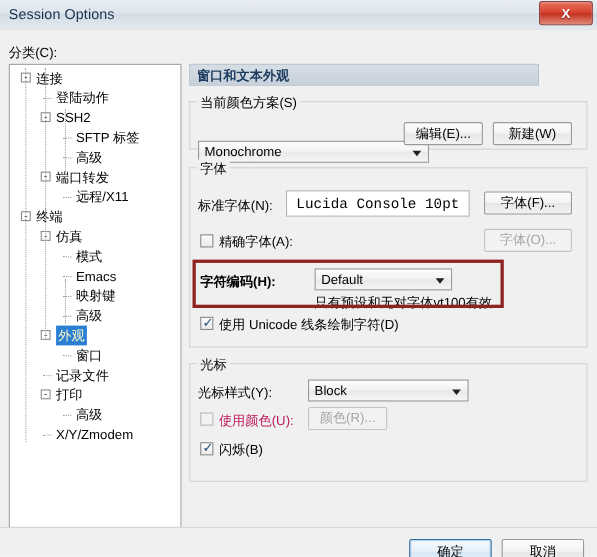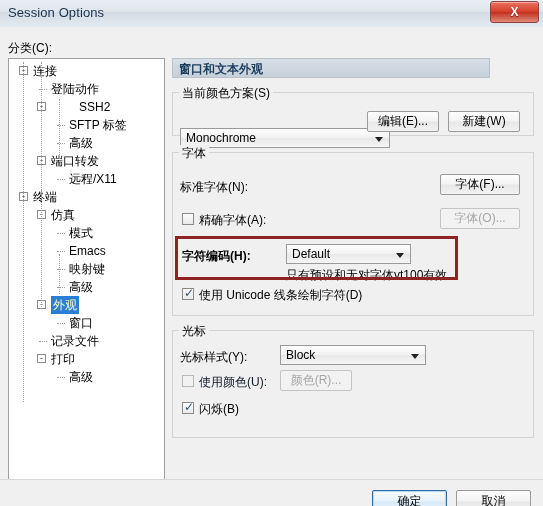--- a/index.html
+++ b/index.html
@@ -129,21 +129,21 @@
         <div class="tnode" style="top: 3px; position: absolute; left: 0px; right: 0px;">
           <div class="exp" style="left: 10px;">-</div>
           <div class="lbl" style="left: 24px;">连接</div>
         </div>
         <div class="tnode" style="top: 21px; position: absolute; left: 0px; right: 0px; padding-left: 48px;">
           <div class="dash" style="left: 30px; top: 9px; width: 8px;"></div>
           <div class="lbl" style="left: 42px;">登陆动作</div>
         </div>
         <div class="tnode" style="top: 39px; position: absolute; left: 0px; right: 0px;">
           <div class="exp" style="left: 28px;">-</div>
-          <div class="lbl" style="left: 42px; margin-left: 28px;">SSH2</div>
+          <div class="lbl" style="left: 42px;">SSH2</div>
         </div>
         <div class="tnode" style="top: 57px; position: absolute; left: 0px; right: 0px;">
           <div class="dash" style="left: 48px; top: 9px; width: 8px;"></div>
           <div class="lbl" style="left: 60px;">SFTP 标签</div>
         </div>
         <div class="tnode" style="top: 75px; position: absolute; left: 0px; right: 0px;">
           <div class="dash" style="left: 48px; top: 9px; width: 8px;"></div>
           <div class="lbl" style="left: 60px;">高级</div>
         </div>
         <div class="tnode" style="top: 93px; position: absolute; left: 0px; right: 0px;">
@@ -190,20 +190,24 @@
           <div class="dash" style="left: 30px; top: 9px; width: 8px;"></div>
           <div class="lbl" style="left: 42px;">记录文件</div>
         </div>
         <div class="tnode" style="top: 291px; position: absolute; left: 0px; right: 0px;">
           <div class="exp" style="left: 28px;">-</div>
           <div class="lbl" style="left: 42px;">打印</div>
         </div>
         <div class="tnode" style="top: 309px; position: absolute; left: 0px; right: 0px;">
           <div class="dash" style="left: 48px; top: 9px; width: 8px;"></div>
           <div class="lbl" style="left: 60px;">高级</div>
+        </div>
+        <div class="tnode" style="top: 327px; position: absolute; left: 0px; right: 0px;">
+          <div class="dash" style="left: 30px; top: 9px; width: 8px;"></div>
+          <div class="lbl" style="left: 42px;">X/Y/Zmodem</div>
         </div>
         <div class="dotline" style="left: 14px; top: 3px; height: 340px;"></div>
         <div class="dotline" style="left: 32px; top: 3px; height: 130px;"></div>
         <div class="dotline" style="left: 32px; top: 130px; height: 120px;"></div>
         <div class="dotline" style="left: 50px; top: 40px; height: 60px;"></div>
         <div class="dotline" style="left: 50px; top: 195px; height: 40px;"></div>
       </div>
 
     <div class="pane">
 
@@ -219,20 +223,21 @@
         <div class="arw"></div>
       </div>
       <div class="btn" style="left:195px;top:53px;width:72px;">编辑(E)...</div>
       <div class="btn" style="left:276px;top:53px;width:72px;">新建(W)</div>
 
       <div class="group" style="left:0;top:94px;width:362px;height:164px;">
         <div class="group-title">字体</div>
       </div>
 
       <div class="lbl" style="position:absolute;left:8px;top:121px;">标准字体(N):</div>
+      <div class="sample" style="left:88px;top:115px;width:167px;height:24px;">Lucida Console 10pt</div>
       <div class="btn" style="left:268px;top:116px;width:80px;">字体(F)...</div>
 
       <div class="cb" style="left:10px;top:154px;">
         <div class="cbox"></div>
         <div class="ctxt">精确字体(A):</div>
       </div>
       <div class="btn disabled" style="left:268px;top:150px;width:80px;">字体(O)...</div>
 
       <div class="lbl" style="position:absolute;left:10px;top:190px;font-weight:bold;">字符编码(H):</div>
       <div class="combo" style="left:114px;top:186px;width:125px;">
@@ -255,21 +260,21 @@
       </div>
 
       <div class="lbl" style="position:absolute;left:8px;top:291px;">光标样式(Y):</div>
       <div class="combo" style="left:108px;top:287px;width:146px;">
         <div class="val">Block</div>
         <div class="arw"></div>
       </div>
 
       <div class="cb dim" style="left:10px;top:316px;">
         <div class="cbox dim"></div>
-        <div class="ctxt" style="color:#0f172a;">使用颜色(U):</div>
+        <div class="ctxt" style="color:#be185d;">使用颜色(U):</div>
       </div>
       <div class="btn disabled" style="left:108px;top:312px;width:72px;">颜色(R)...</div>
 
       <div class="cb" style="left:10px;top:343px;">
         <div class="cbox">
           <div class="tick">✓</div>
         </div>
         <div class="ctxt">闪烁(B)</div>
       </div>
     </div>

